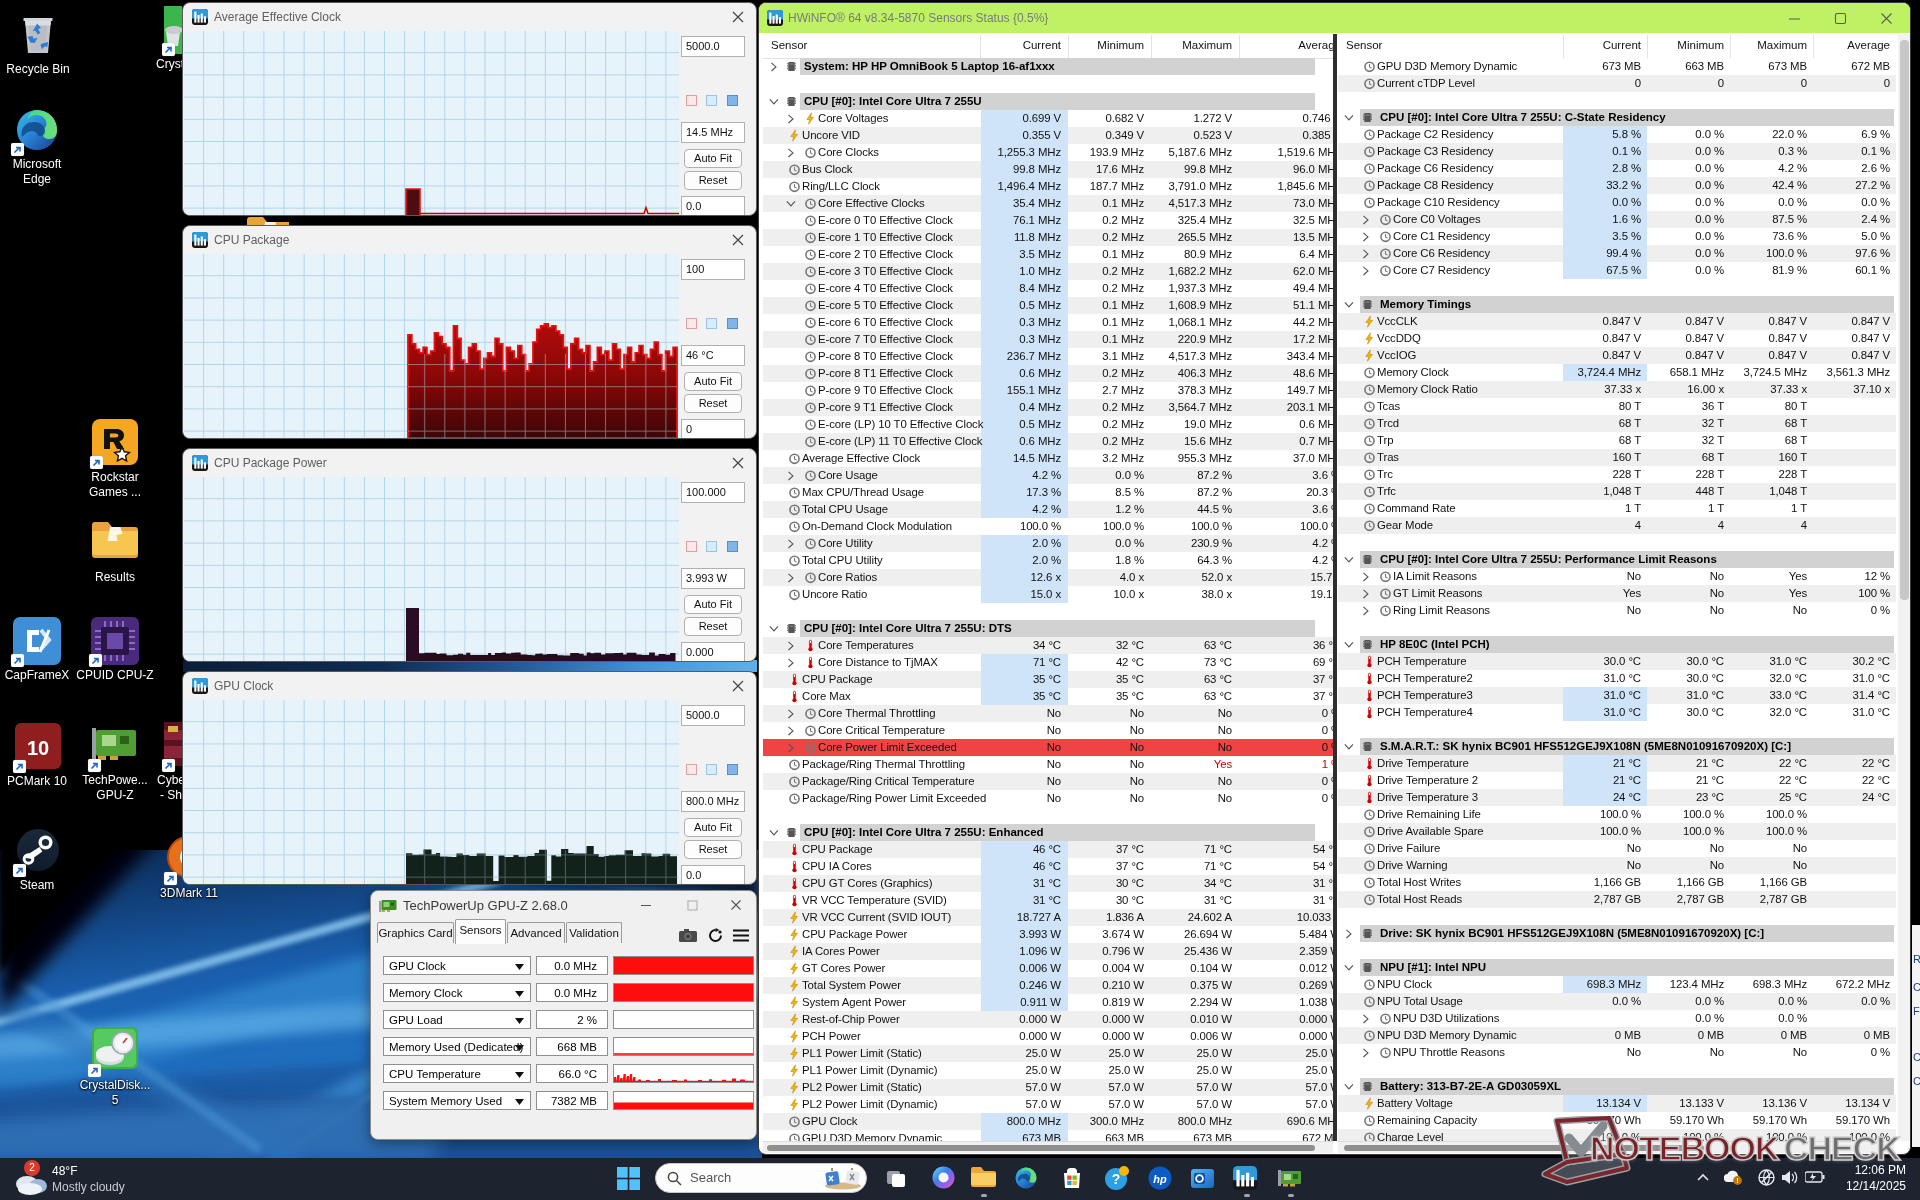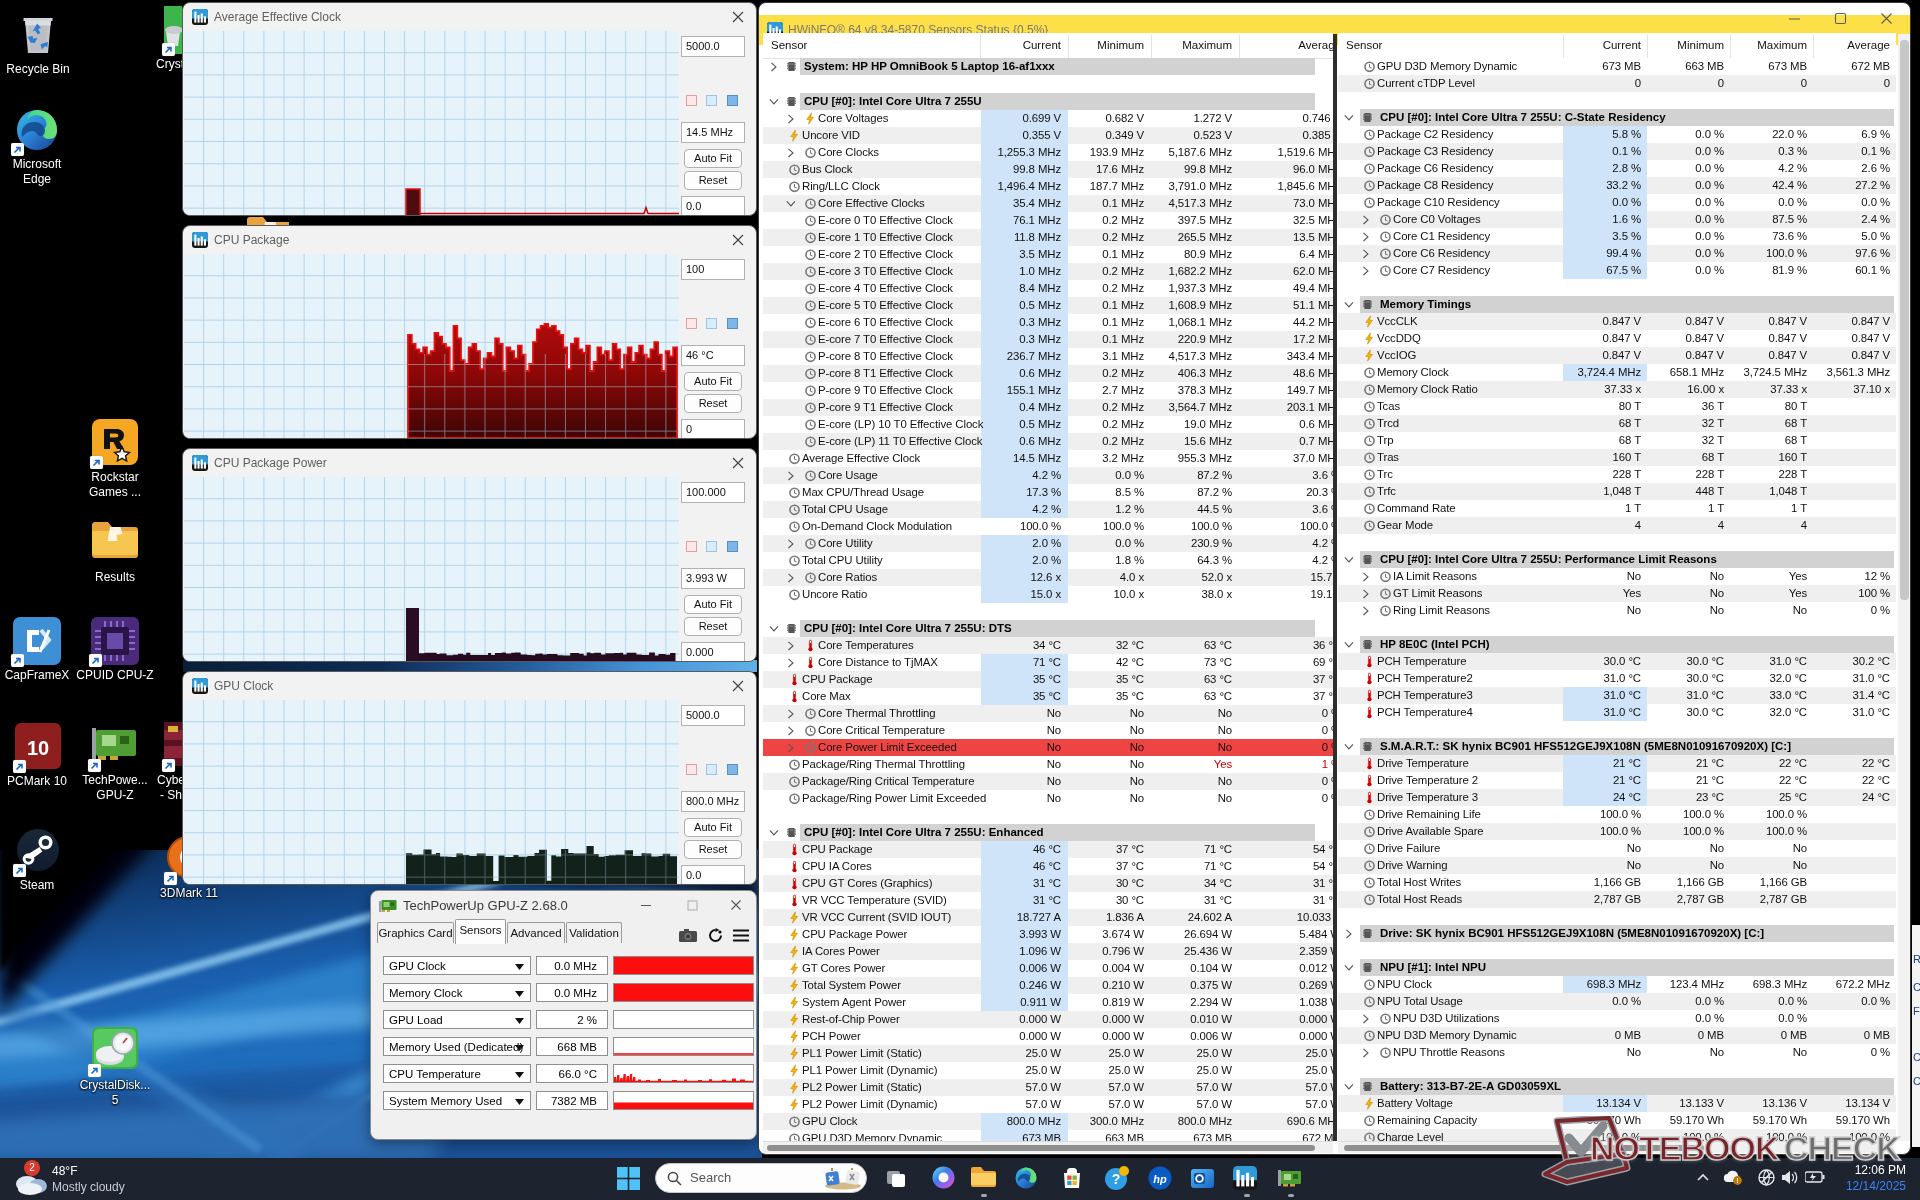--- a/index.html
+++ b/index.html
@@ -8,21 +8,21 @@
 .sc{position:absolute;left:-2px;bottom:-2px;width:13px;height:13px;background:#fff;border-radius:2px;box-shadow:0 0 1px #888}
 .sc svg{position:absolute;left:2px;top:2px}
 .dlb{position:absolute;text-align:center;color:#fff;font-size:12px;line-height:14.5px;text-shadow:0 1px 2px #000,0 0 3px #000}
 .gwin{position:absolute;background:#f2f2f2;border:1px solid #5a5a5a;border-radius:8px;overflow:hidden}
 .gt{position:absolute;left:31px;top:7px;font-size:12px;color:#5f5f5f}
 .garea{position:absolute;overflow:hidden}
 .tb{position:absolute;left:498px;width:64px;height:21px;background:#fff;border:1px solid #b0b0b0;font-size:11px;line-height:19px;padding-left:4px;color:#111}
 .sw{position:absolute;width:11px;height:11px;border:1px solid}
 .btn{position:absolute;left:501px;width:58px;height:19px;background:#fdfdfd;border:1px solid #b0b0b0;border-radius:4px;font-size:11px;text-align:center;line-height:17px;color:#111}
 #hw{position:absolute;left:758px;top:2px;width:1153px;height:1153px;background:#fff;border:1px solid #3a3a3a;border-radius:8px;overflow:hidden}
-#hwt{position:absolute;left:0;top:12px;width:100%;height:30px;background:#fde047}
+#hwt{position:absolute;left:0;top:0;width:100%;height:30px;background:#bef264}
 #hwt span{position:absolute;left:29px;top:8px;font-size:12px;color:#7a7a7a}
 .wb{position:absolute;top:8px;width:15px;height:15px}
 .pan{position:absolute;height:1108px;overflow:hidden;background:#fff}
 .thd{position:absolute;top:2px;left:0;right:0;height:24px;font-size:11.5px;color:#111;border-bottom:1px solid #e2e2e2}
 .thd span{position:absolute;top:4px}
 .thd .v{top:4px}
 .v{position:absolute;width:110px;text-align:right;font-style:normal}
 .rw{position:absolute;left:0;right:0;height:17px;line-height:17px;font-size:11.4px;letter-spacing:-.1px;color:#111;white-space:nowrap}
 .rw u{text-decoration:none;position:absolute;top:0}
 .l0 u{left:39px}.l1 u{left:55px}.l2 u{left:55px}
@@ -639,21 +639,21 @@
       </div>
       <div class="rw l2" style="top:179px;background:#fff">
         <span class="bc" style="left:218px;width:87px"></span>
         <svg class="ri" viewBox="0 0 16 16">
           <circle cx="8" cy="8.4" r="5.6" fill="none" stroke="#777" stroke-width="2"></circle>
           <path d="M8 5v3.6l2.6 1.4" fill="none" stroke="#777" stroke-width="1.3"></path>
         </svg>
         <u>E-core 0 T0 Effective Clock</u>
         <i class="v" style="right:272px">76.1 MHz</i>
         <i class="v" style="right:189px">0.2 MHz</i>
-        <i class="v" style="right:101px">397.5 MHz</i>
+        <i class="v" style="right:101px">325.4 MHz</i>
         <i class="v" style="right:-8px">32.5 MHz</i>
       </div>
       <div class="rw l2" style="top:196px;background:#efeff0">
         <span class="bc" style="left:218px;width:87px"></span>
         <svg class="ri" viewBox="0 0 16 16">
           <circle cx="8" cy="8.4" r="5.6" fill="none" stroke="#777" stroke-width="2"></circle>
           <path d="M8 5v3.6l2.6 1.4" fill="none" stroke="#777" stroke-width="1.3"></path>
         </svg>
         <u>E-core 1 T0 Effective Clock</u>
         <i class="v" style="right:272px">11.8 MHz</i>
@@ -2116,21 +2116,21 @@
     <svg class="abs" style="left:1782px;top:12px" width="16" height="15" viewBox="0 0 16 15">
       <path d="M0 5h3l5-4v13l-5-4H0z" fill="#e4e7ec"></path>
       <path d="M10 4a5 5 0 0 1 0 7M12.5 2a8 8 0 0 1 0 11" fill="none" stroke="#e4e7ec" stroke-width="1.3"></path>
     </svg>
     <svg class="abs" style="left:1805px;top:12px" width="20" height="14" viewBox="0 0 20 14">
       <rect x="0" y="2" width="17" height="10" rx="2" fill="none" stroke="#e4e7ec" stroke-width="1.3"></rect>
       <rect x="17.5" y="5" width="2" height="4" fill="#e4e7ec"></rect>
       <path d="M8 3 5 8h3l-2 4 5-6H8z" fill="#e4e7ec"></path>
     </svg>
     <span class="abs" style="right:14px;top:5px;color:#fff;font-size:12px;text-align:right">12:06 PM</span>
-    <span class="abs" style="right:14px;top:21px;color:#3b82f6;font-size:12px;text-align:right">12/14/2025</span>
+    <span class="abs" style="right:14px;top:21px;color:#ffffff;font-size:12px;text-align:right">12/14/2025</span>
   </div>
 <div id="wm">
     <svg class="abs" style="left:0;top:2px" width="96" height="76" viewBox="0 0 96 76">
       <g stroke-linejoin="round" stroke-linecap="round">
         <path d="M22 5 74 2 88 38 32 46Z" fill="rgba(235,235,235,.25)" stroke="#9a9fa4" stroke-width="7"></path>
         <path d="M22 5 74 2 88 38 32 46Z" fill="none" stroke="#7a262c" stroke-width="4"></path>
         <path d="M10 58l22-12 56-8 4 14-60 14z" fill="rgba(230,230,230,.2)" stroke="#9a9fa4" stroke-width="7"></path>
         <path d="M10 58l22-12 56-8 4 14-60 14z" fill="none" stroke="#7a262c" stroke-width="4"></path>
         <path d="M34 22l12 14 22-26" fill="none" stroke="#868b90" stroke-width="9"></path>
       </g>

